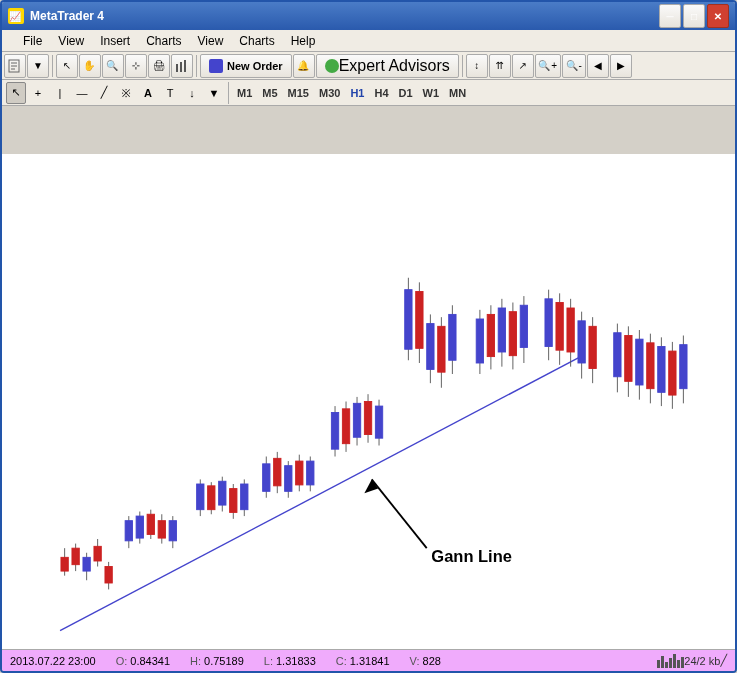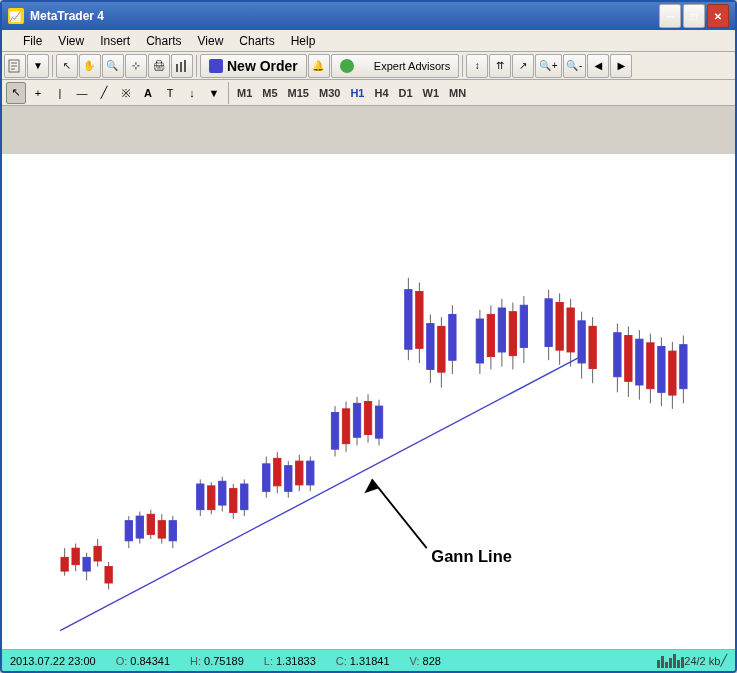--- a/index.html
+++ b/index.html
@@ -52,28 +52,28 @@
       border: 1px solid #aaa; border-radius: 2px;
       display: flex; align-items: center; justify-content: center;
       cursor: pointer; font-size: 10px; gap: 2px;
     }
     .tb-separator { width: 1px; height: 22px; background: #aaa; margin: 0 2px; }
     .tb-new-order {
       height: 24px; padding: 0 8px;
       background: linear-gradient(to bottom, #fafafa, #e8e4dc);
       border: 1px solid #aaa; border-radius: 2px;
       display: flex; align-items: center; gap: 4px;
-      cursor: pointer; font-size: 14px; font-weight: bold;
+      cursor: pointer; font-size: 11px; font-weight: bold;
     }
     .tb-expert {
       height: 24px; padding: 0 8px;
       background: linear-gradient(to bottom, #fafafa, #e8e4dc);
       border: 1px solid #aaa; border-radius: 2px;
-      display: flex; align-items: center; gap: 20px;
-      cursor: pointer; font-size: 11px;
+      display: flex; align-items: center; gap: 0;
+      cursor: pointer; font-size: 16px;
     }
     .order-icon { width: 14px; height: 14px; background: #4444cc; border-radius: 2px; }
     .ea-icon { width: 14px; height: 14px; background: #44aa44; border-radius: 7px; }
 
     
     .toolbar2 {
       height: 26px;
       background: #f0ece4;
       display: flex; align-items: center;
       border-bottom: 1px solid #aaa;
@@ -98,21 +98,21 @@
     .chart-area {
       position: relative;
       background: white;
       flex: 1;
       overflow: hidden;
     }
 
     
     .status-bar {
       height: 22px;
-      background: #5eead4;
+      background: #f0abfc;
       border-top: 1px solid #aaa;
       display: flex; align-items: center;
       padding: 0 8px; gap: 20px;
       font-size: 11px; color: #333;
     }
     .status-item { display: flex; gap: 3px; }
     .status-label { color: #555; }
     .status-value { color: #000; font-weight: 500; }
     .status-right { margin-left: auto; display: flex; align-items: center; }
     .volume-bars { display: flex; gap: 1px; align-items: flex-end; }

